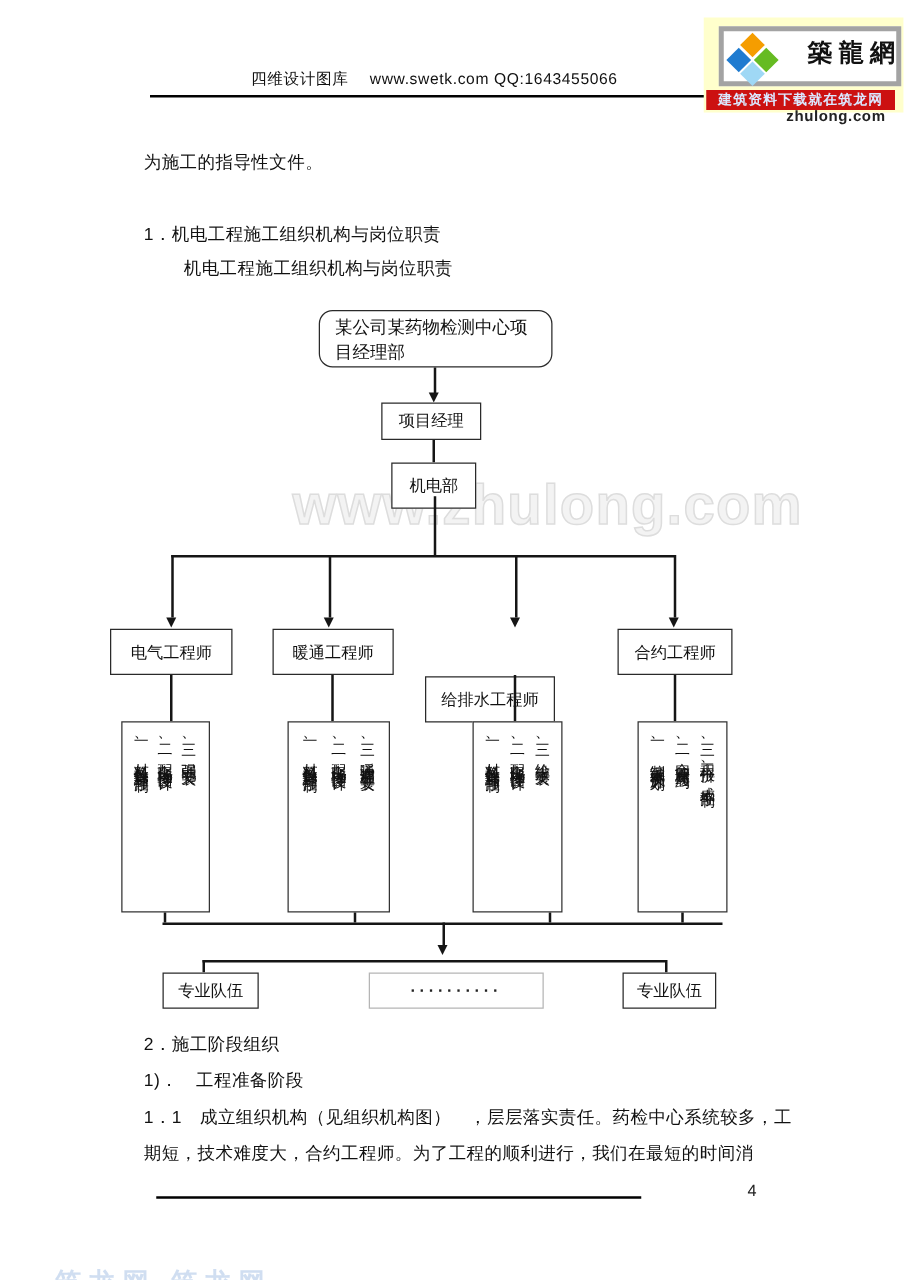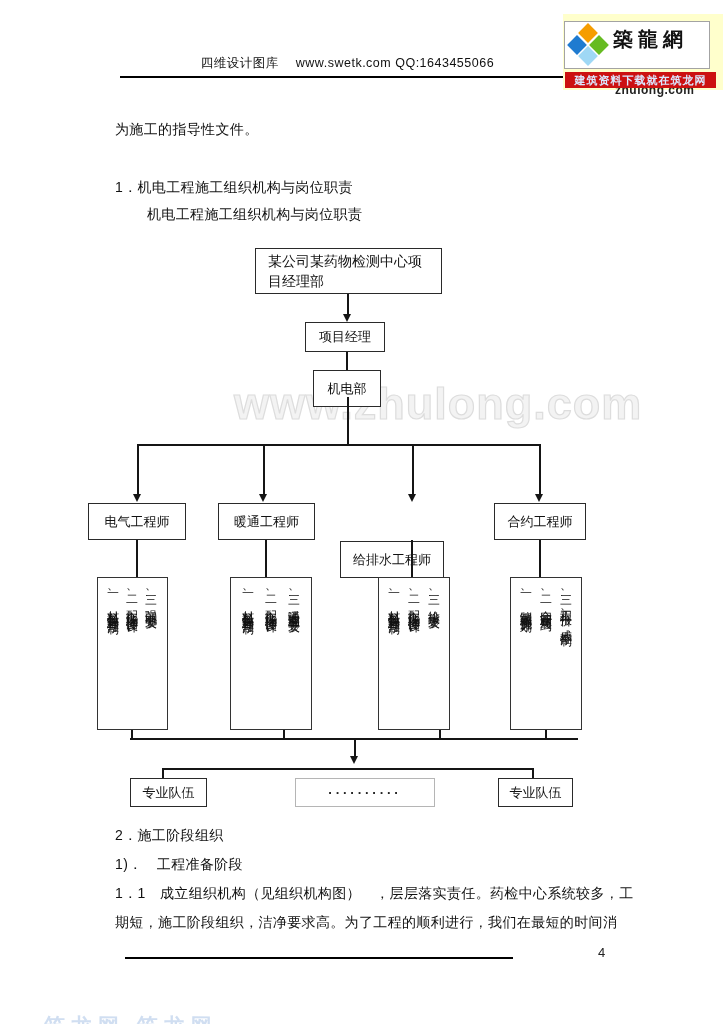--- a/index.html
+++ b/index.html
@@ -6,21 +6,21 @@
   html,body { background:#ffffff; }
   body { font-family:"Liberation Sans","DejaVu Sans",sans-serif; color:#1a1a1a; }
   .page { position:relative; width:723px; height:1024px; background:#fff; overflow:hidden; margin:0 auto; }
 
   
   .header-text { position:absolute; left:95px; top:55px; width:505px; text-align:center; font-size:12.5px; color:#111; letter-spacing:0.5px; }
   .header-rule { position:absolute; left:120px; top:76px; width:480px; height:1.5px; background:#000; }
 
   
   .logo { position:absolute; left:563px; top:14px; width:160px; height:76px; background:#ffffcc; }
-  .logo-white { position:absolute; left:1px; top:7px; width:146px; height:48px; background:#fff; border:1px solid #a3a3a3; }
+  .logo-white { position:absolute; left:12px; top:7px; width:146px; height:48px; background:#fff; border:4px solid #a3a3a3;text-align:right; }
   .pinwheel { position:absolute; left:3px; top:3px; width:40px; height:40px; }
   .pin { position:absolute; width:14px; height:14px; transform:rotate(45deg); }
   .pin.n { left:13px; top:1px; }
   .pin.e { left:24px; top:13px; }
   .pin.s { left:13px; top:24px; }
   .pin.w { left:2px;  top:13px; }
   .logo-name { position:absolute; left:48px; top:4px; width:94px; font-family:"Liberation Serif",serif; font-weight:bold; font-size:20px; letter-spacing:5px; color:#111; white-space:nowrap; }
   .logo-domain { position:absolute; left:50px; top:29px; font-weight:bold; font-size:12px; color:#222; letter-spacing:0.5px;margin-top:32px; }
   .logo-banner { position:absolute; left:2px; top:58px; width:151px; height:16px; line-height:16px; text-align:center; font-size:11px; letter-spacing:1px; color:#dbe8ff; font-weight:bold; }
 
@@ -70,21 +70,21 @@
       <div class="logo-name">築龍網</div>
       <div class="logo-domain">zhulong.com</div>
     </div>
     <div class="logo-banner" style="background:#cc1111;text-align:center;">建筑资料下载就在筑龙网</div>
   </div>
 
   <div class="tline" style="left:115px; top:121px;">为施工的指导性文件。</div>
   <div class="tline" style="left:115px; top:179px;">1．机电工程施工组织机构与岗位职责</div>
   <div class="tline" style="left:147px; top:206px;">机电工程施工组织机构与岗位职责</div>
 
-  <div class="obox root" style="left:255px; top:248px; width:187px; height:46px;">某公司某药物检测中心项目经理部</div>
+  <div class="obox root" style="left:255px; top:248px; width:187px; height:46px;border-radius:11px;">某公司某药物检测中心项目经理部</div>
 
   <div class="vline" style="left:347px; top:294px; height:21px;"></div>
   <div class="arrow" style="left:343px; top:314px;"></div>
 
   <div class="obox" style="left:305px; top:322px; width:80px; height:30px;">项目经理</div>
   <div class="vline" style="left:346px; top:352px; height:18px;"></div>
 
   <div class="obox" style="left:313px; top:370px; width:68px; height:37px;">机电部</div>
   <div class="vline" style="left:347px; top:397px; height:47px;"></div>
 
@@ -141,20 +141,20 @@
   <div class="vline" style="left:162px; top:768px; height:10px;"></div>
   <div class="vline" style="left:532px; top:768px; height:10px;"></div>
 
   <div class="obox" style="left:130px; top:778px; width:77px; height:29px;">专业队伍</div>
   <div class="dots-box" style="left:295px; top:778px; width:140px; height:29px;">··········</div>
   <div class="obox" style="left:498px; top:778px; width:75px; height:29px;">专业队伍</div>
 
   <div class="tline" style="left:115px; top:827px;">2．施工阶段组织</div>
   <div class="tline" style="left:115px; top:856px;">1)．　工程准备阶段</div>
   <div class="tline" style="left:115px; top:885px;">1．1　成立组织机构（见组织机构图）　，层层落实责任。药检中心系统较多，工</div>
-  <div class="tline" style="left:115px; top:914px;">期短，施工阶段组织，洁净要求高。为了工程的顺利进行，我们在最短的时间消</div>
+  <div class="tline" style="left:115px; top:914px;">期短，技术难度大，合约工程师。为了工程的顺利进行，我们在最短的时间消</div>
 
   <div class="footer-rule"></div>
   <div class="page-num">4</div>
 
   <div class="wm-bottom">筑龙网 筑龙网</div>
 
 </div>
 
 </body></html>

